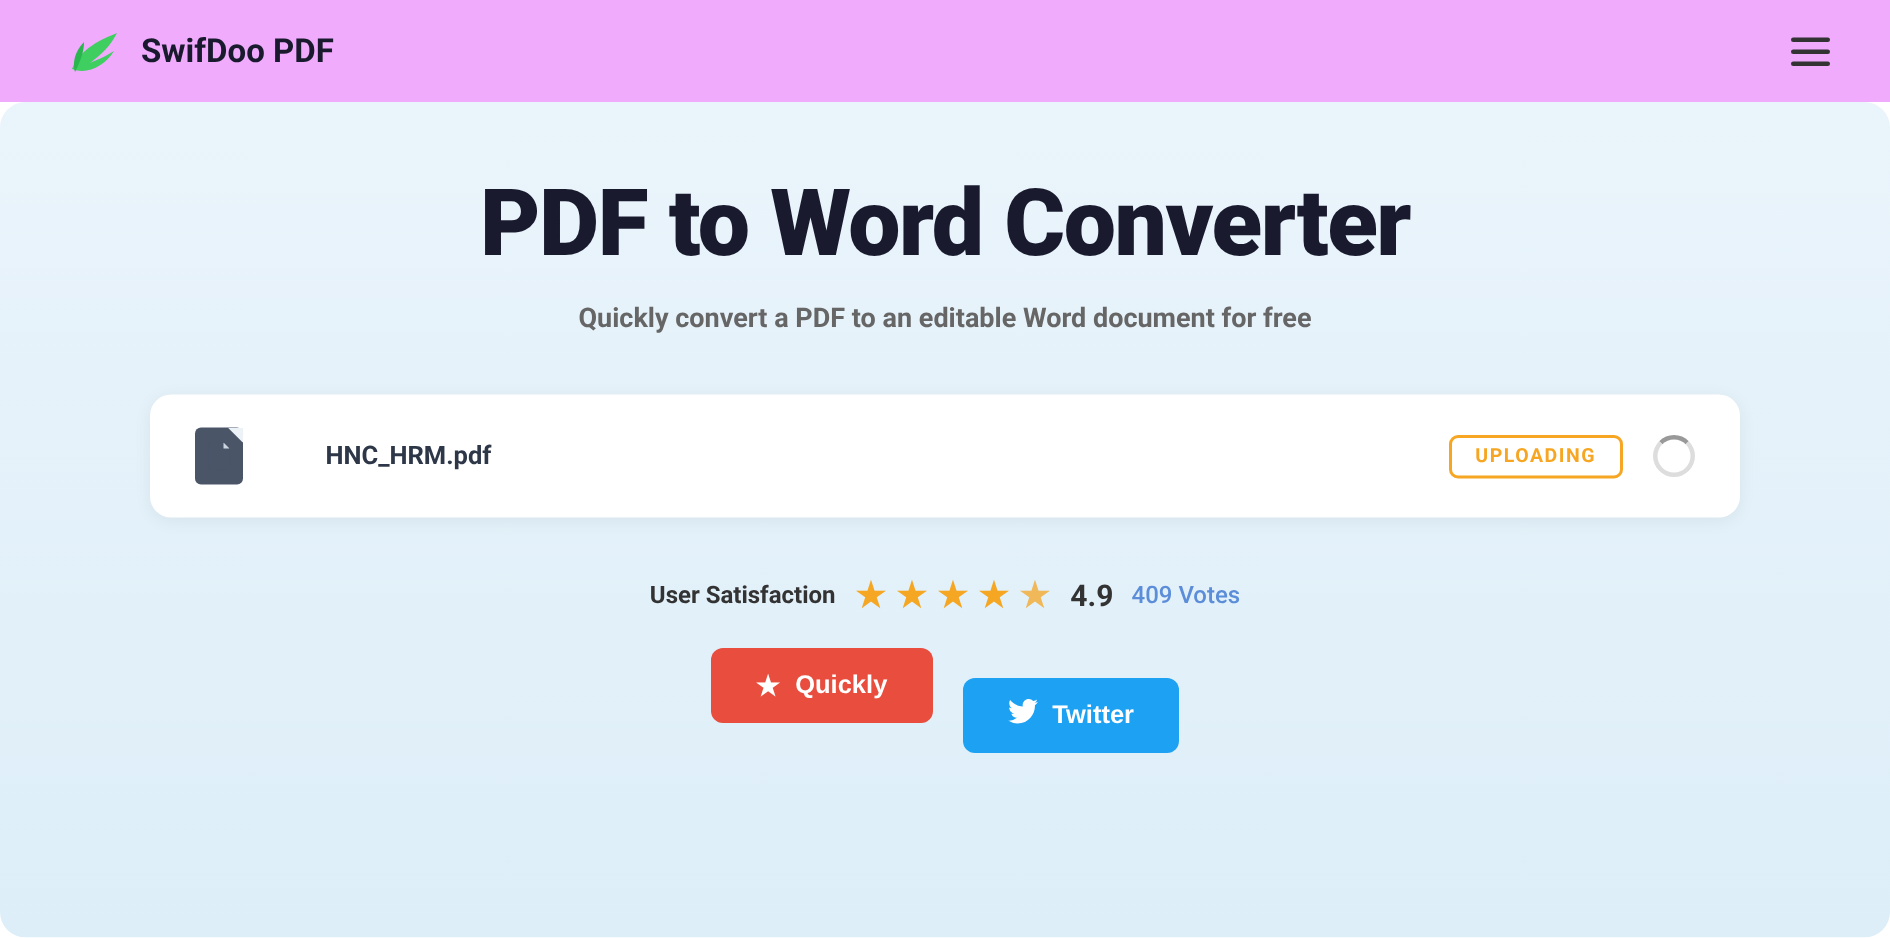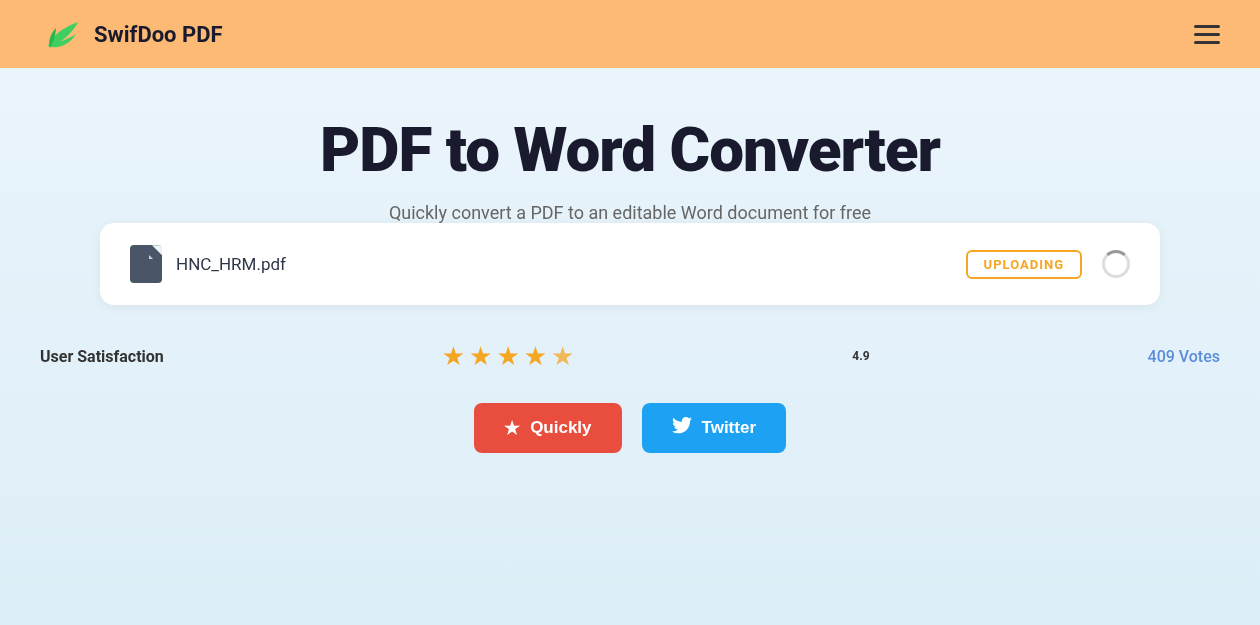--- a/index.html
+++ b/index.html
@@ -10,21 +10,21 @@
       height: 625px;
       overflow: hidden;
     }
 
     
     .navbar {
       display: flex;
       align-items: center;
       justify-content: space-between;
       padding: 12px 40px;
-      background: #fdba74;
+      background: #f0abfc;
       height: 68px;
     }
     .logo-area {
       display: flex;
       align-items: center;
       gap: 10px;
     }
     .logo-icon {
       width: 44px;
       height: 44px;
@@ -47,32 +47,35 @@
       background: #333;
       border-radius: 2px;
     }
 
     
     .hero {
       background: linear-gradient(180deg, #eaf4fb 0%, #ddeef8 100%);
       padding: 48px 40px 96px;
       text-align: center;
       min-height: 557px;
+      border-radius: 17px;
     }
     .hero-title {
       font-size: 62px;
       font-weight: 900;
       color: #1a1a2e;
       line-height: 1.1;
       margin-bottom: 18px;
       letter-spacing: -1px;
     }
     .hero-subtitle {
       font-size: 18px;
       color: #666;
+      margin-bottom: 40px;
+      font-weight: bold;
     }
 
     
     .upload-box {
       background: #fff;
       border-radius: 14px;
       padding: 22px 30px;
       display: flex;
       align-items: center;
       justify-content: space-between;
@@ -101,21 +104,22 @@
       top: 0;
       right: 0;
       width: 10px;
       height: 10px;
       background: #edf2f7;
       clip-path: polygon(0 0, 100% 100%, 100% 0);
     }
     .file-name {
       font-size: 17px;
       color: #2d3748;
-      font-weight: 400;
+      font-weight: 700;
+      margin-left: 41px;
     }
     .upload-right {
       display: flex;
       align-items: center;
       gap: 20px;
       justify-content: space-between;
     }
     .uploading-badge {
       border: 2px solid #f6a623;
       color: #f6a623;
@@ -135,44 +139,43 @@
       animation: spin 0.9s linear infinite;
     }
     @keyframes spin {
       to { transform: rotate(360deg); }
     }
 
     
     .rating-row {
       display: flex;
       align-items: center;
-      justify-content: space-between;
+      justify-content: center;
       gap: 12px;
-      margin-bottom: 32px;
     }
     .rating-label {
       font-size: 16px;
       font-weight: 700;
       color: #333;
     }
     .stars {
       display: flex;
       gap: 4px;
     }
     .star {
       font-size: 26px;
       color: #f5a623;
     }
     .star-half {
       font-size: 26px;
       color: #f5a623;
       opacity: 0.75;
     }
     .rating-score {
-      font-size: 12px;
+      font-size: 20px;
       font-weight: 700;
       color: #333;
     }
     .votes {
       font-size: 16px;
       color: #5b8dd9;
       font-weight: 500;
     }
 
     
@@ -200,20 +203,21 @@
       color: #fff;
       border: none;
       border-radius: 8px;
       padding: 14px 30px;
       font-size: 17px;
       font-weight: 600;
       cursor: pointer;
       display: flex;
       align-items: center;
       gap: 10px;
+      margin-top: 40px;
     }
     .btn-icon {
       font-size: 18px;
     }
   </style>
 </head>
 <body>
 
 <nav class="navbar">
   <div class="logo-area">

